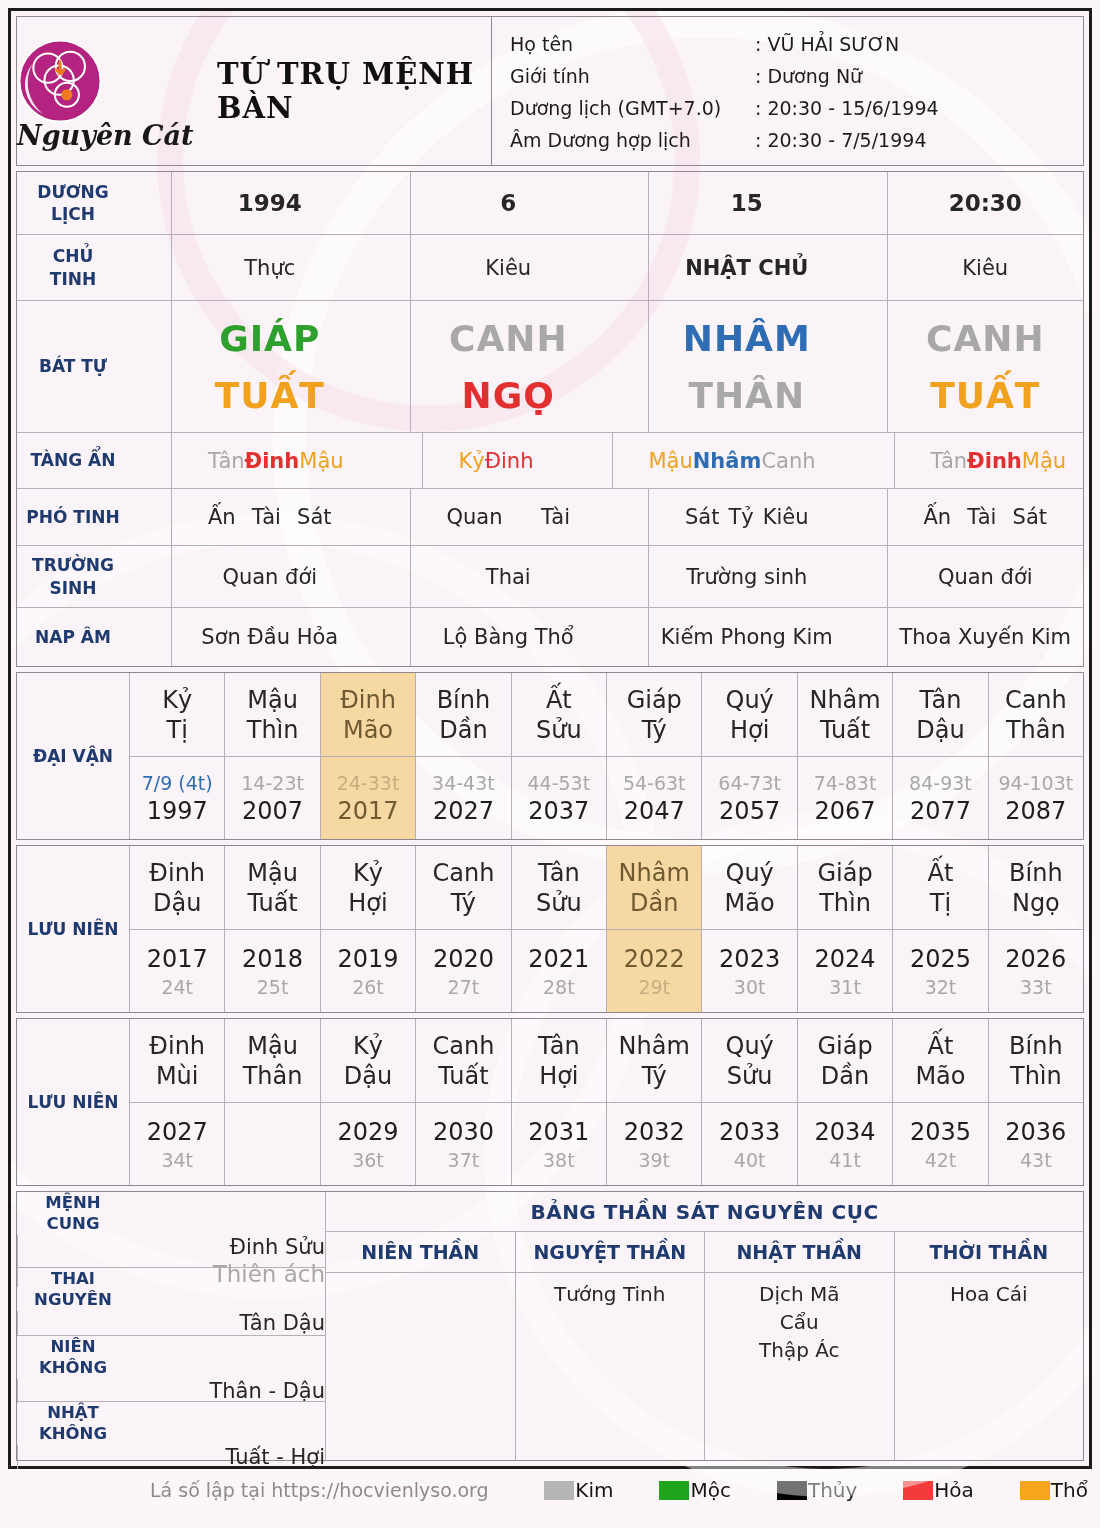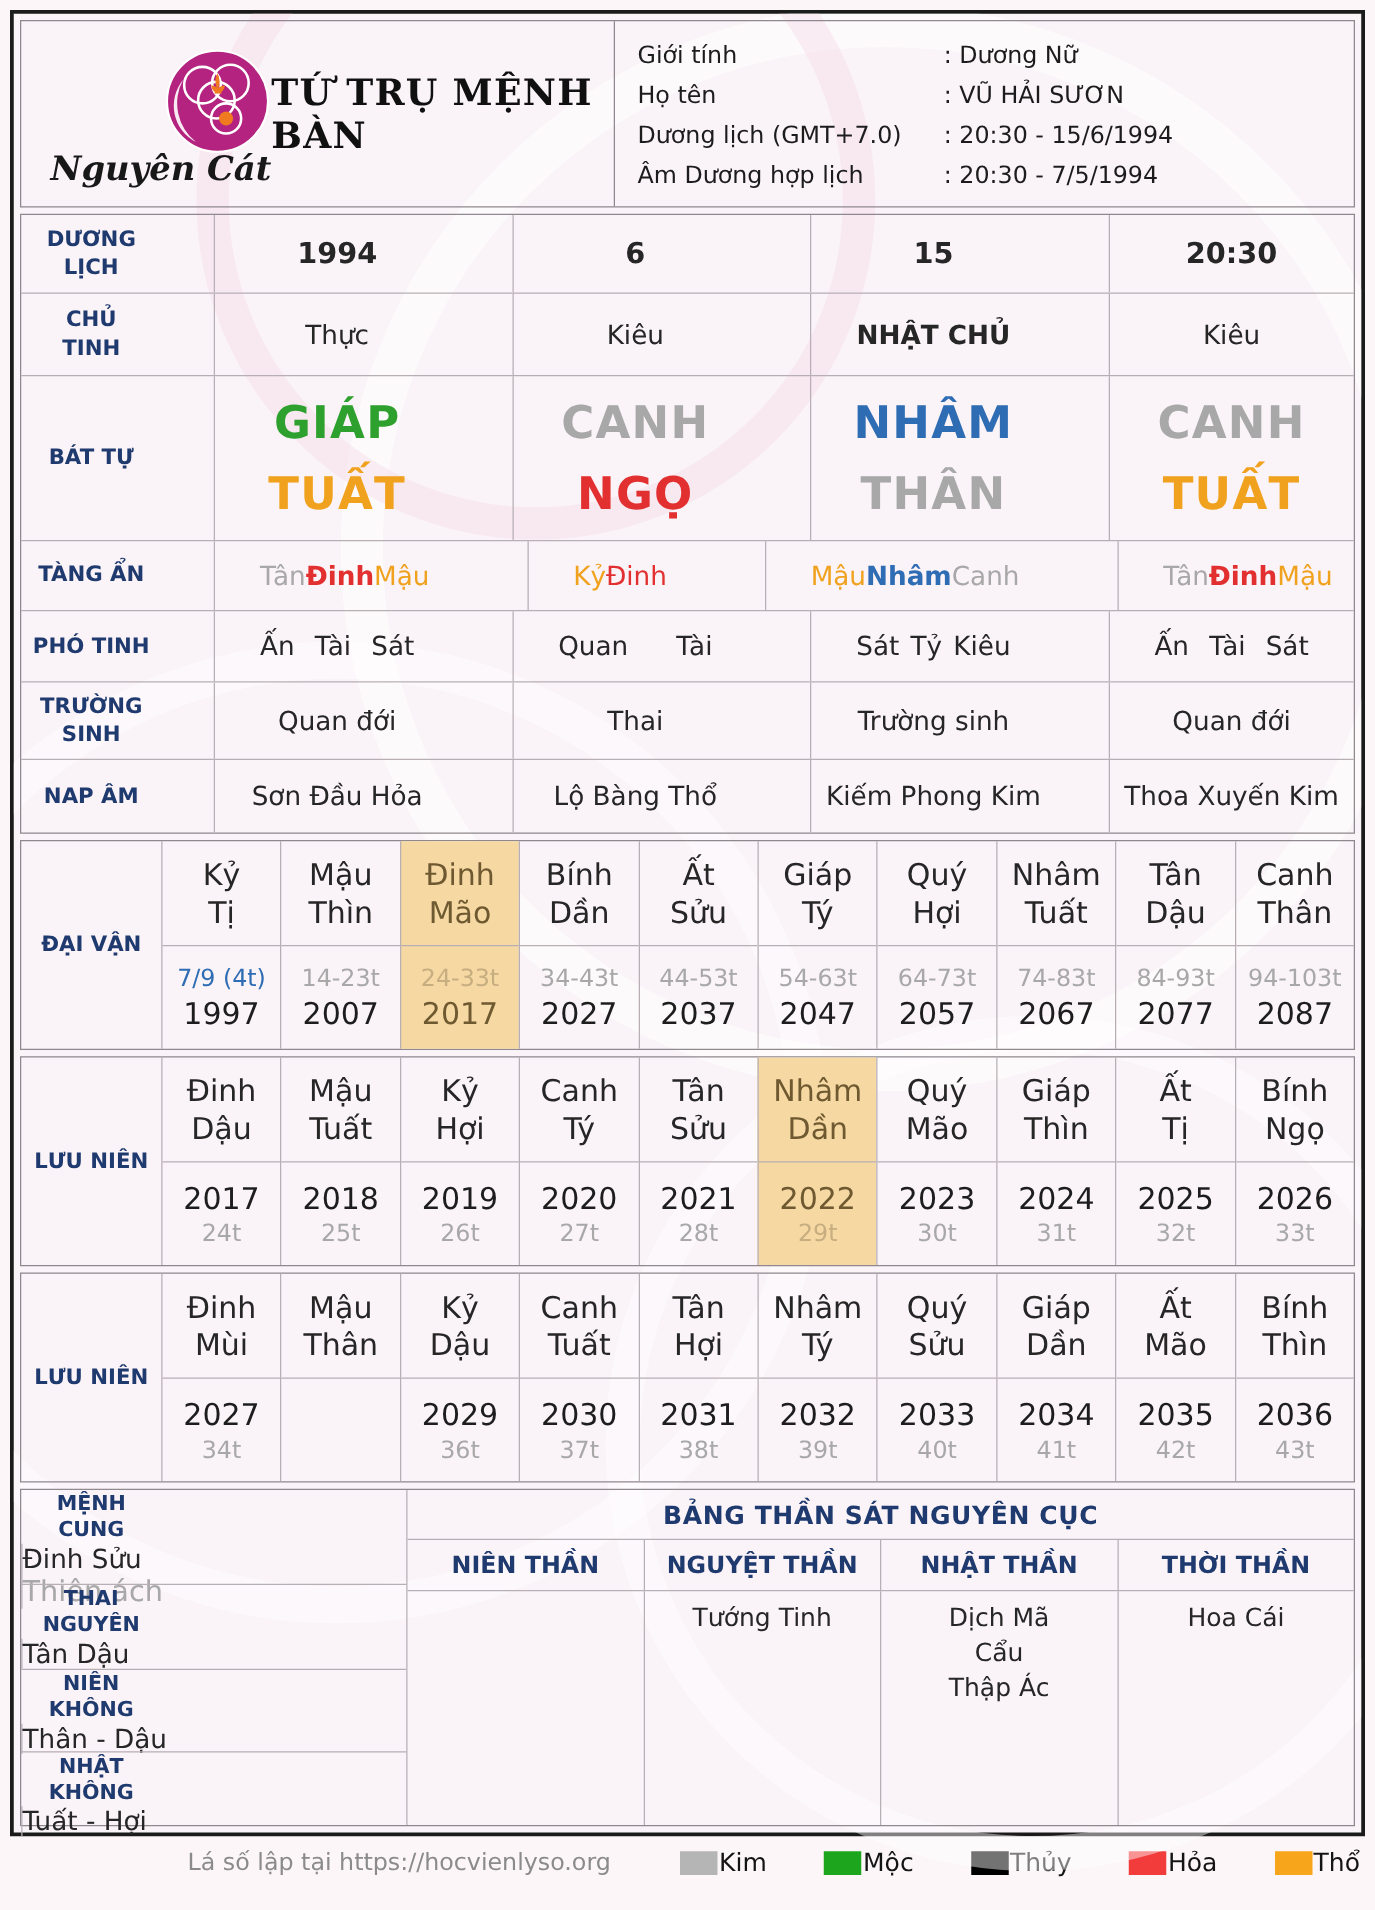--- a/index.html
+++ b/index.html
@@ -25,21 +25,21 @@
     padding:5px;
   }
   .wm{position:absolute;inset:0;pointer-events:none;z-index:0;overflow:hidden;}
   .page > .sec{position:relative;z-index:1;}
 
   .sec{border:1px solid var(--section);background:transparent;}
   .sec + .sec{margin-top:5px;}
 
   
   .header{height:150px;display:flex;align-items:stretch;}
-  .brand{width:200px;display:flex;flex-direction:column;align-items:flex-end;justify-content:center;padding-top:6px;}
+  .brand{width:200px;display:flex;flex-direction:column;align-items:flex-start;justify-content:center;padding-top:6px;}
   .logo{width:86px;height:86px;}
   .brand-name{
     font-family:"DejaVu Serif","Liberation Serif",serif;
     font-style:italic;font-weight:700;font-size:27px;color:#181818;margin-top:-4px;
   }
   .doc-title{
     flex:1;display:flex;align-items:center;justify-content:center;
     font-family:"DejaVu Serif","Liberation Serif",serif;
     font-weight:700;font-size:29px;letter-spacing:1px;color:#101010;
   }
@@ -80,21 +80,21 @@
   .hl .gv-name span{color:#6e5930;}
   .hl .year{color:#6e5930;}
   .hl .age{color:#c6ae80;}
 
   
   .bottom{display:flex;height:270px;}
   .b-left{width:308px;flex:none;display:flex;flex-direction:column;}
   .b-row{display:flex;flex-direction:column;}
   .b-row + .b-row{border-top:1px solid var(--border);}
   .b-row .lbl{font-size:16.5px;}
-  .b-val{flex:1;display:flex;flex-direction:column;align-items:flex-start;justify-content:center;
+  .b-val{flex:1;display:flex;flex-direction:column;align-items:flex-end;justify-content:center;
     border-left:1px solid var(--border);font-size:21px;gap:2px;}
   .b-sub{font-size:23px;color:var(--gray);}
   .rh76{height:75px}.rh68{height:68px}.rh66{height:66px}.rgrow{flex:1}
   .b-right{flex:1;border-left:1px solid var(--border);display:flex;flex-direction:column;}
   .ts-title{height:40px;flex:none;display:flex;align-items:center;justify-content:center;
     color:var(--navy);font-weight:700;font-size:20px;border-bottom:1px solid var(--border);letter-spacing:.5px;}
   .ts-head{height:41px;flex:none;display:flex;border-bottom:1px solid var(--border);}
   .ts-h{flex:1 1 0;display:flex;align-items:center;justify-content:center;
     color:var(--navy);font-weight:700;font-size:19px;}
   .ts-h + .ts-h{border-left:1px solid var(--border);}
@@ -136,27 +136,27 @@
         <path d="M50 24 q4 8 0 15 q-4 -8 0 -15Z" fill="#f07a1f"></path>
         <path d="M44 35 q8 1 10 8 q-9 0 -10 -8Z" fill="#f07a1f"></path>
         <path d="M57 35 q-8 1 -10 8 q9 0 10 -8Z" fill="#f07a1f"></path>
       </svg>
       <div class="brand-name">Nguyên Cát</div>
     </div>
     <div class="doc-title">TỨ TRỤ MỆNH BÀN</div>
     <div class="info">
 
         <div class="info-row">
+          <span class="info-label">Họ tên</span>
+          <span class="info-value">: VŨ HẢI SƯƠN</span>
+        </div>
+
+        <div class="info-row">
           <span class="info-label">Giới tính</span>
           <span class="info-value">: Dương Nữ</span>
-        </div>
-
-        <div class="info-row">
-          <span class="info-label">Họ tên</span>
-          <span class="info-value">: VŨ HẢI SƯƠN</span>
         </div>
 
         <div class="info-row">
           <span class="info-label">Dương lịch (GMT+7.0)</span>
           <span class="info-value">: 20:30 - 15/6/1994</span>
         </div>
 
         <div class="info-row">
           <span class="info-label">Âm Dương hợp lịch</span>
           <span class="info-value">: 20:30 - 7/5/1994</span>

